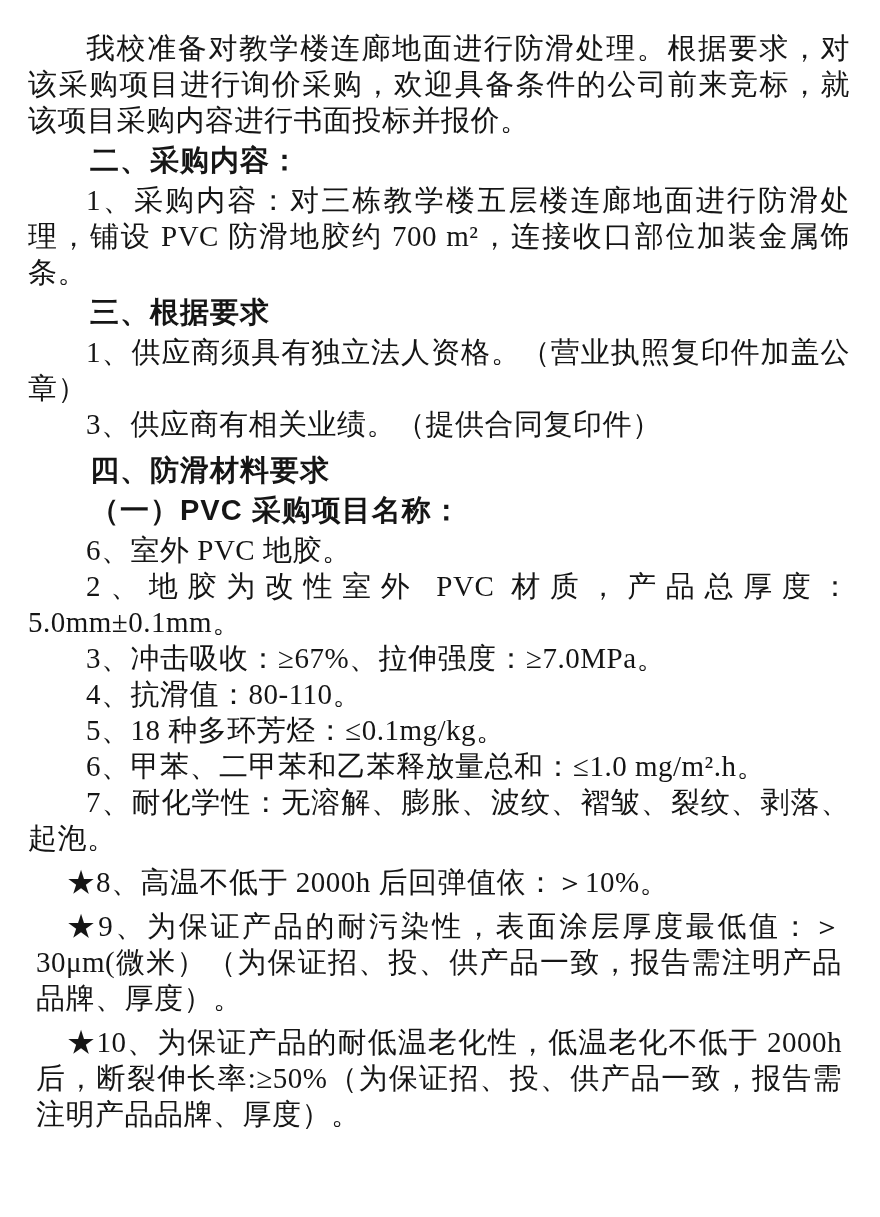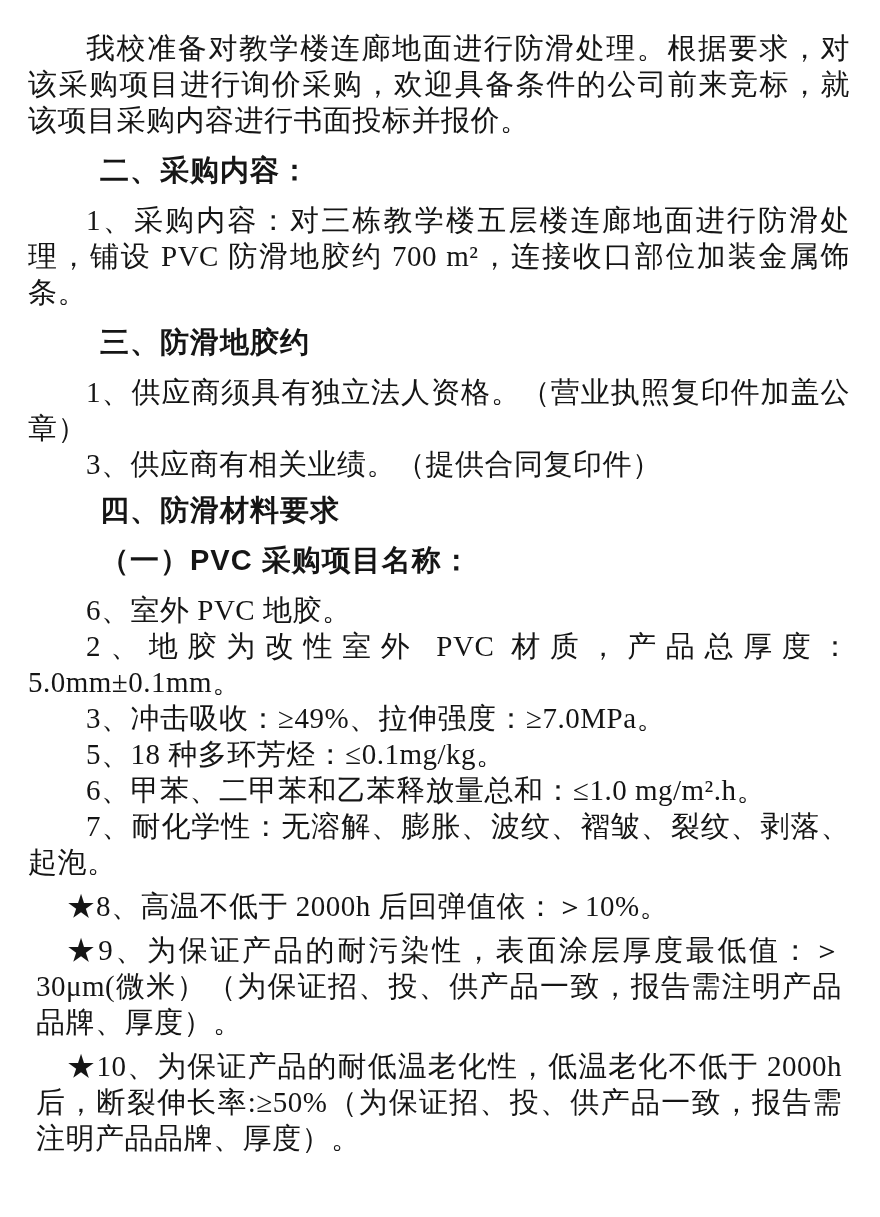--- a/index.html
+++ b/index.html
@@ -25,21 +25,21 @@
     margin: 0;
     text-indent: 2em;
     letter-spacing: 0.5px;
   }
   .heading {
     font-family: "Liberation Sans", "DejaVu Sans", sans-serif;
     font-weight: 700;
     letter-spacing: 1px;
   }
   .heading-para {
-    margin: 14px;
+    margin: 4px;
     text-indent: 2em;
     font-family: "Liberation Sans", "DejaVu Sans", sans-serif;
     font-weight: 700;
     letter-spacing: 1px;
   }
   .normal-run {
     font-family: "Liberation Serif", "DejaVu Serif", serif;
     font-weight: 400;
     letter-spacing: 0.5px;
   }
@@ -58,37 +58,38 @@
 <div class="page">
 
   <p class="para">我校准备对教学楼连廊地面进行防滑处理。根据要求，对该采购项目进行询价采购，欢迎具备条件的公司前来竞标，就该项目采购内容进行书面投标并报价。</p>
 
 
   <p class="heading-para">二、采购内容：</p>
 
   <p class="para">1、采购内容：对三栋教学楼五层楼连廊地面进行防滑处理，铺设 PVC 防滑地胶约 700 m²，连接收口部位加装金属饰条。</p>
 
 
-  <p class="heading-para">三、防滑地胶约</p>
+  <p class="heading-para">三、根据要求</p>
 
   <p class="para">1、供应商须具有独立法人资格。（营业执照复印件加盖公章）</p>
 
 
   <p class="para">3、供应商有相关业绩。（提供合同复印件）</p>
 
   <p class="heading-para section4-gap">四、防滑材料要求</p>
 
   <p class="heading-para">（一）PVC 采购项目名称：</p>
 
   <p class="para">6、室外 PVC 地胶。</p>
 
   <p class="para">2、地胶为改性室外 PVC 材质，产品总厚度：5.0mm±0.1mm。</p>
 
-  <p class="para">3、冲击吸收：≥49%、拉伸强度：≥7.0MPa。</p>
+  <p class="para">3、冲击吸收：≥67%、拉伸强度：≥7.0MPa。</p>
 
+  <p class="para">4、抗滑值：80-110。</p>
 
   <p class="para">5、18 种多环芳烃：≤0.1mg/kg。</p>
 
   <p class="para">6、甲苯、二甲苯和乙苯释放量总和：≤1.0 mg/m².h。</p>
 
   <p class="para">7、耐化学性：无溶解、膨胀、波纹、褶皱、裂纹、剥落、起泡。</p>
 
   <p class="star-item">★8、高温不低于 2000h 后回弹值依：＞10%。</p>
 
   <p class="star-item">★9、为保证产品的耐污染性，表面涂层厚度最低值：＞30μm(微米）（为保证招、投、供产品一致，报告需注明产品品牌、厚度）。</p>

